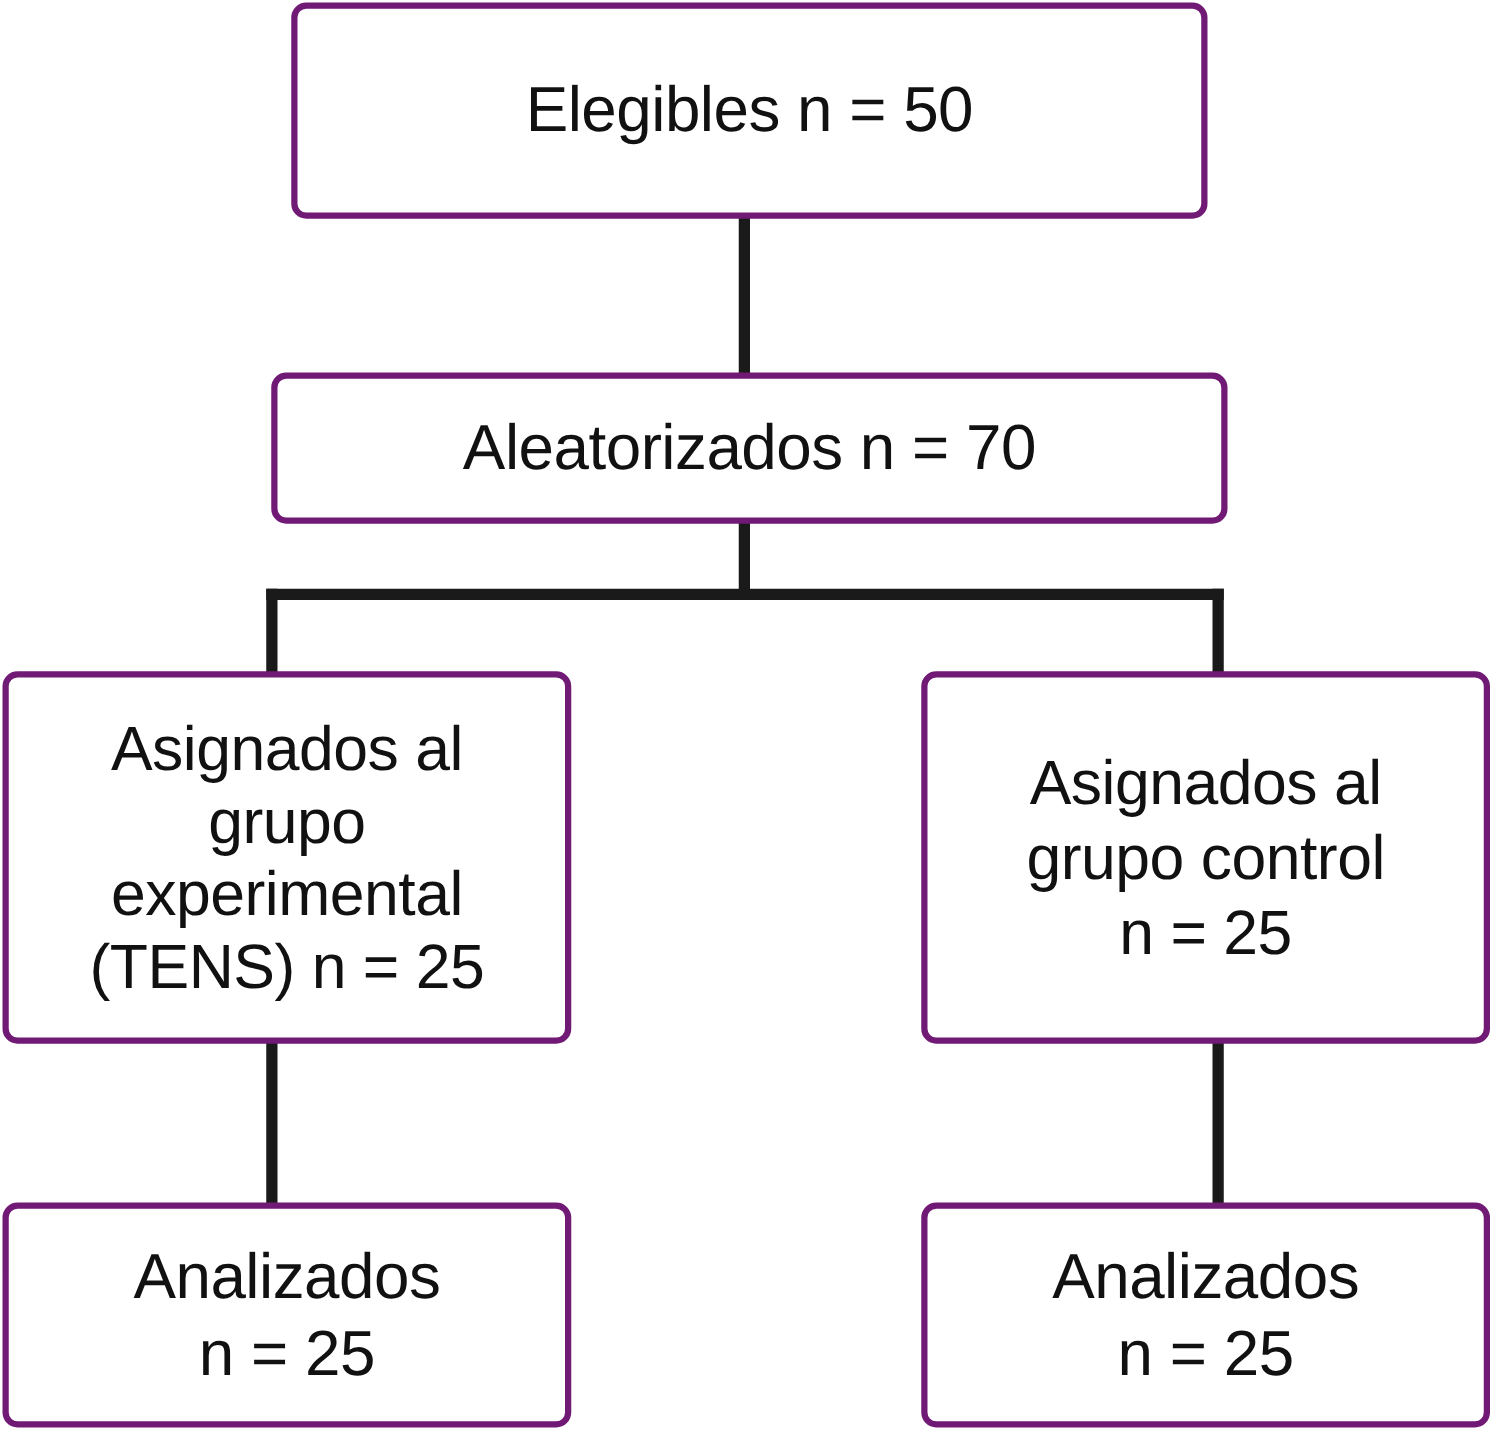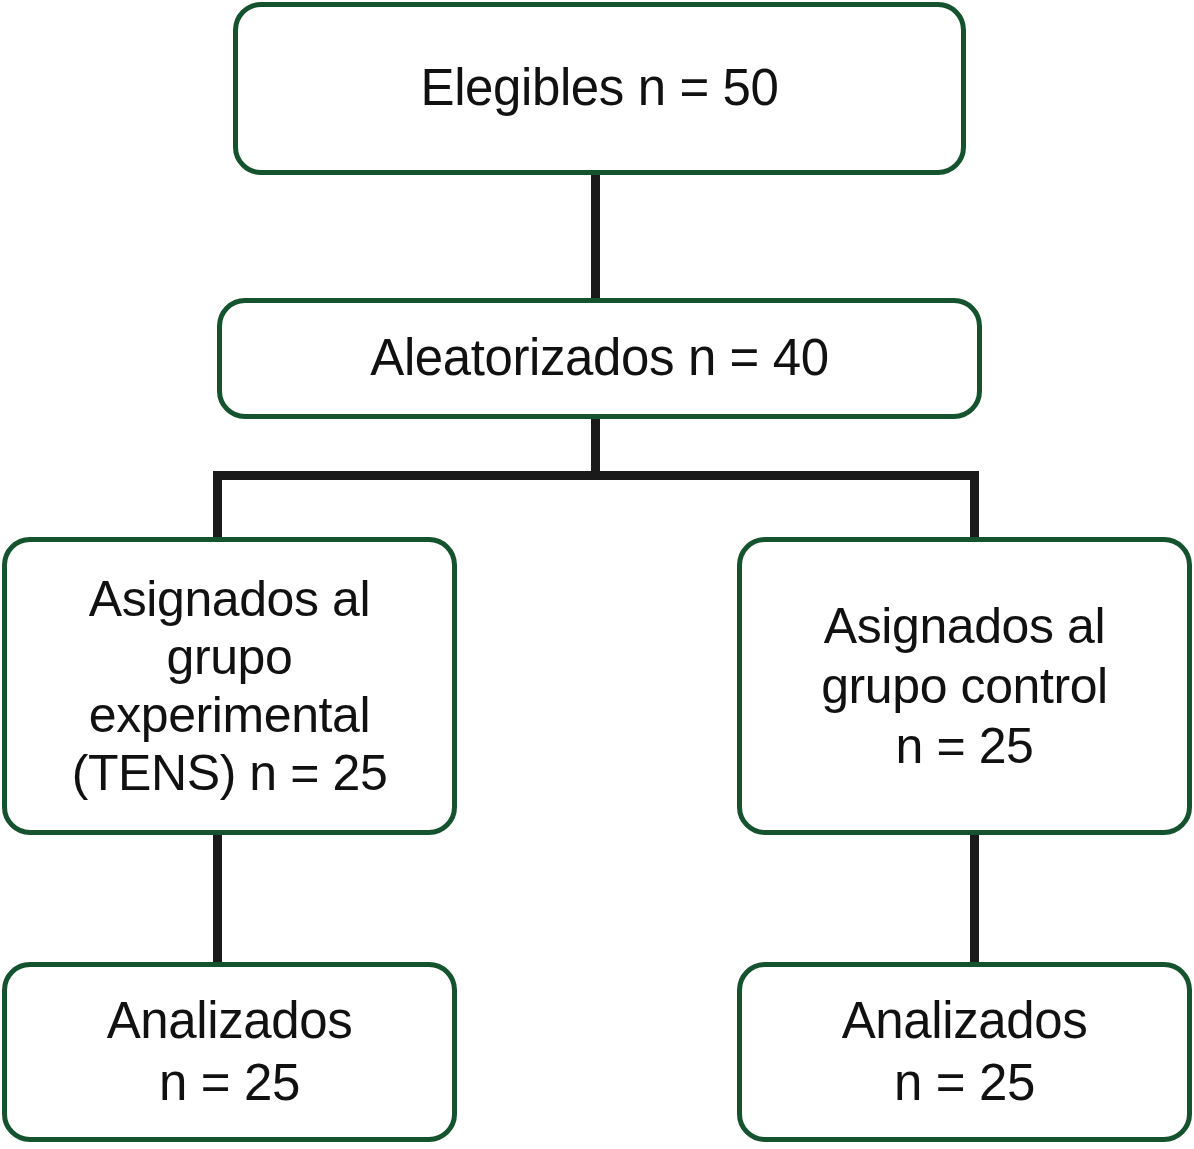--- a/index.html
+++ b/index.html
@@ -20,22 +20,22 @@
   
   .connector {
     position: absolute;
     background: #1a1a1a;
   }
   
   .node {
     position: absolute;
     box-sizing: border-box;
     background: #ffffff;
-    border: 5px solid #14532d;
-    border-radius: 28px;
+    border: 5px solid #701a75;
+    border-radius: 12px;
     display: flex;
     align-items: center;
     justify-content: center;
     text-align: center;
   }
   .node .label {
     color: #111111;
     font-size: 51px;
     line-height: 1.22;
     letter-spacing: -0.4px;
@@ -73,21 +73,21 @@
   <div class="connector" id="link-split-left-drop"></div>
   <div class="connector" id="link-split-right-drop"></div>
   <div class="connector" id="link-exp-analyzed"></div>
   <div class="connector" id="link-ctl-analyzed"></div>
 
   <div class="node" id="node-eligible">
     <span class="label">Elegibles n = 50</span>
   </div>
 
   <div class="node" id="node-randomized">
-    <span class="label">Aleatorizados n = 40</span>
+    <span class="label">Aleatorizados n = 70</span>
   </div>
 
   <div class="node" id="node-experimental">
     <span class="label">Asignados al
 grupo
 experimental
 (TENS) n = 25</span>
   </div>
 
   <div class="node" id="node-control">

